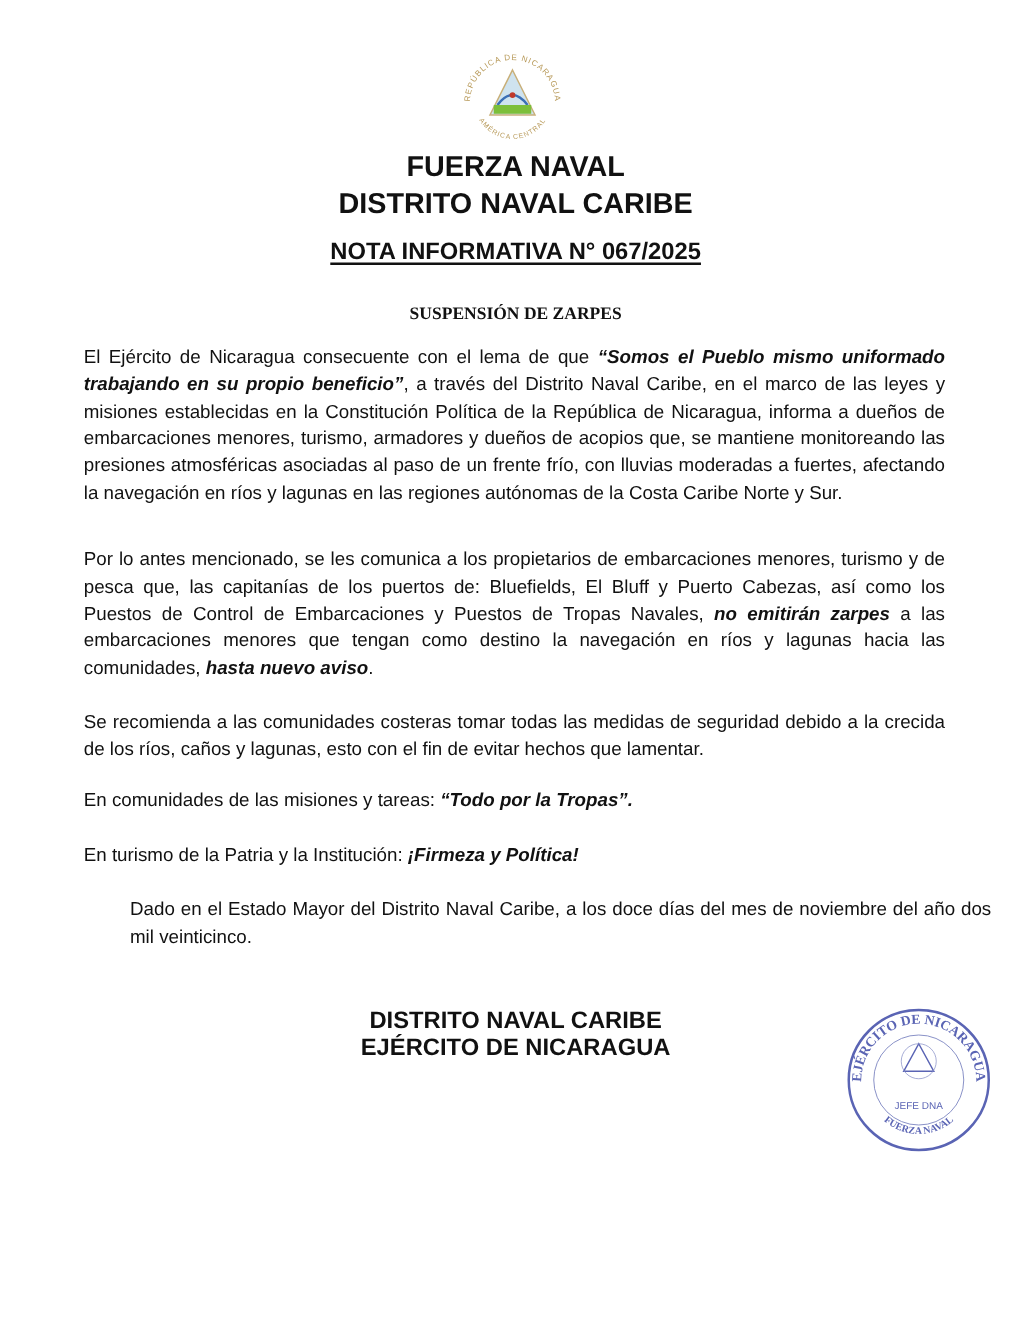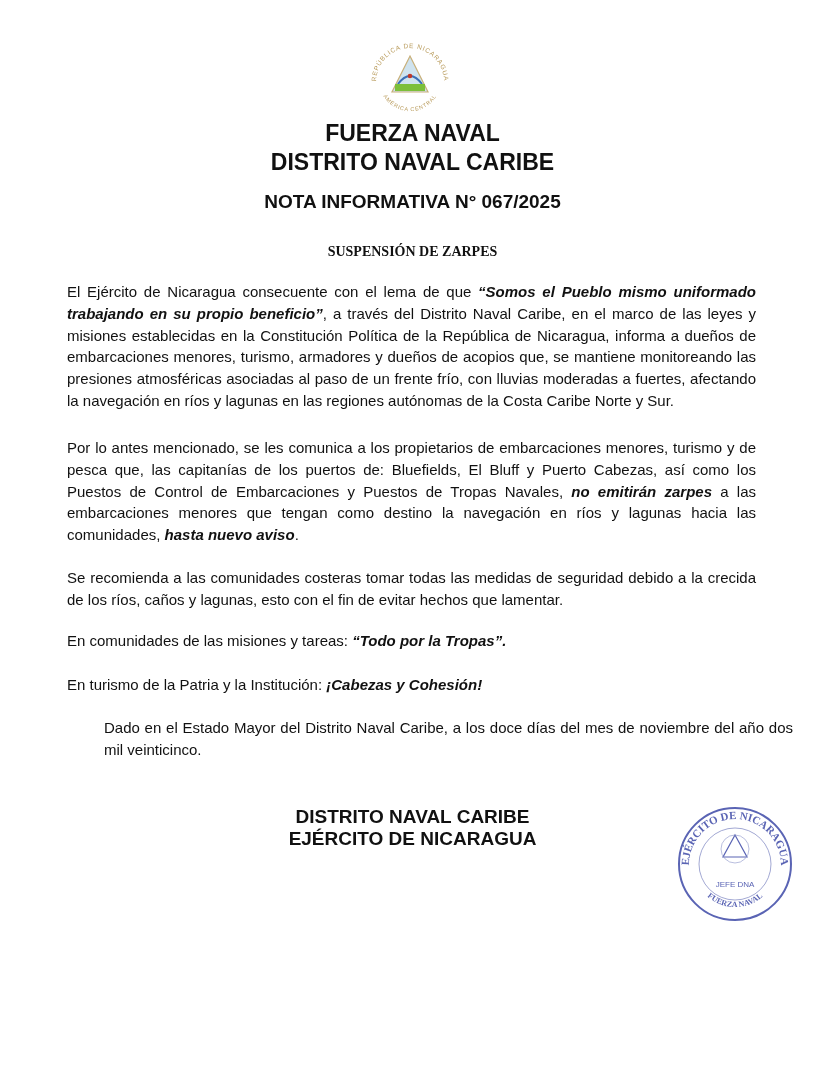--- a/index.html
+++ b/index.html
@@ -1,24 +1,24 @@
 <!DOCTYPE html>
 <html><head>
 <meta charset="utf-8">
 <style>
   html, body { margin: 0; padding: 0; background: #ffffff; }
   body { width: 825px; height: 1068px; position: relative; overflow: hidden; font-family: "Liberation Sans", sans-serif; color: #111; }
   .seal-top { position: absolute; left: 366px; top: 38px; width: 88px; height: 80px; }
   .header { position: absolute; left: 0; width: 825px; text-align: center; font-weight: bold; }
   .h1 { top: 119px; font-size: 23px; line-height: 29px; }
-  .h2 { top: 191px; font-size: 19px; text-decoration-thickness: 2px; text-underline-offset: 3px; }
+  .h2 { top: 191px; font-size: 19px; text-decoration: underline; text-decoration-thickness: 2px; text-underline-offset: 3px; }
   .h3 { top: 244px; font-size: 14px; font-family: Liberation Serif, serif; }
   .body { position: absolute; left: 67px; width: 689px; font-size: 15px; line-height: 21.8px; text-align: justify; }
   .body p { margin: 0; }
-  .p1 { top: 281px; }
+  .p1 { top: 275px; }
   .p2 { top: 437px; }
   .p3 { top: 567px; }
   .p4 { top: 630px; }
   .p5 { top: 674px; }
   .p6 { top: 717px; margin-left: 37px; }
   .bi { font-weight: bold; font-style: italic; }
   .sign { position: absolute; left: 0; width: 825px; top: 806px; text-align: center; font-weight: bold; font-size: 19px; line-height: 22px; }
   .stamp { position: absolute; left: 671px; top: 805px; width: 128px; height: 118px; }
 </style>
 </head>
@@ -56,21 +56,21 @@
 
 <div class="body p3">
   <p>Se recomienda a las comunidades costeras tomar todas las medidas de seguridad debido a la crecida de los ríos, caños y lagunas, esto con el fin de evitar hechos que lamentar.</p>
 </div>
 
 <div class="body p4">
   <p><span>En comunidades de las misiones y tareas: </span><span class="bi">“Todo por la Tropas”.</span></p>
 </div>
 
 <div class="body p5">
-  <p><span>En turismo de la Patria y la Institución: </span><span class="bi">¡Cabezas y Cohesión!</span></p>
+  <p><span>En turismo de la Patria y la Institución: </span><span class="bi">¡Firmeza y Política!</span></p>
 </div>
 
 <div class="body p6">
   <p>Dado en el Estado Mayor del Distrito Naval Caribe, a los doce días del mes de noviembre del año dos mil veinticinco.</p>
 </div>
 
 <div class="sign">
   <div>DISTRITO NAVAL CARIBE</div>
   <div>EJÉRCITO DE NICARAGUA</div>
 </div>

